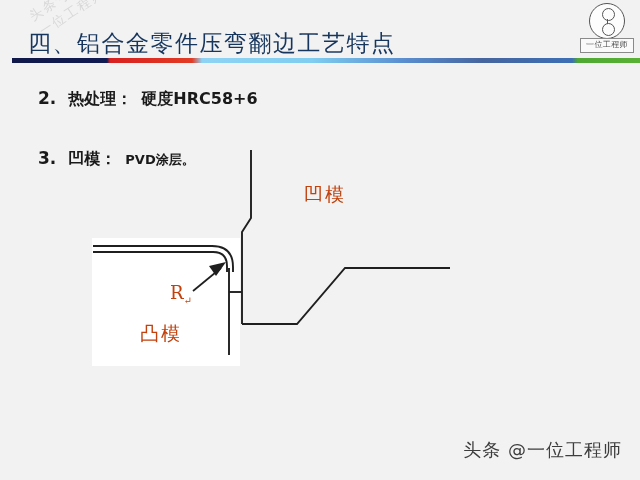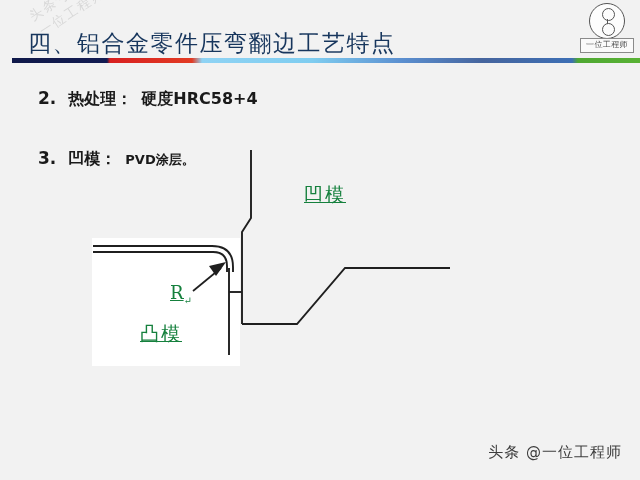--- a/index.html
+++ b/index.html
@@ -189,24 +189,23 @@
     left: 92px;
     top: 238px;
     width: 148px;
     height: 128px;
     background: #ffffff;
   }
   .diagram-label {
     position: absolute;
     font-family: "DejaVu Serif", "Liberation Serif", serif;
     font-size: 19px;
-    color: #15803d;
+    color: #c2410c;
     letter-spacing: 2px;
     white-space: nowrap;
-    text-decoration: underline;
   }
   #label-die {
     left: 304px;
     top: 182px;
   }
   #label-punch {
     left: 140px;
     top: 321px;
   }
   #label-r {
@@ -220,21 +219,21 @@
     font-size: 10px;
     vertical-align: sub;
   }
 
   
   .bottom-watermark {
     position: absolute;
     right: 18px;
     bottom: 18px;
     font-family: "DejaVu Sans", "Liberation Sans", sans-serif;
-    font-size: 15px;
+    font-size: 18px;
     color: #3d3d3d;
     letter-spacing: 1px;
     white-space: nowrap;
   }
 </style>
 </head>
 <body>
 
 <div id="slide">
 
@@ -251,21 +250,21 @@
   <div class="logo-wrap">
     <div class="logo-circle">
       <div class="logo-sub-top"></div>
       <div class="logo-stem"></div>
       <div class="logo-sub-bot"></div>
     </div>
     <div class="logo-name">一位工程师</div>
   </div>
 
   <div class="bullet" id="bullet-2">
-    <span class="num">2.</span><span class="lead">热处理：</span><span class="gap"></span><span class="val">硬度HRC58+4</span>
+    <span class="num">2.</span><span class="lead">热处理：</span><span class="gap"></span><span class="val">硬度HRC58+6</span>
   </div>
 
   <div class="bullet" id="bullet-3">
     <span class="num">3.</span><span class="lead">凹模：</span><span class="gap"></span><span class="val">PVD涂层。</span>
   </div>
 
   <div class="white-panel"></div>
 
   <svg class="diagram" viewBox="0 0 640 480">
     <g fill="none" stroke="#1f1f1f" stroke-width="1.9" stroke-linecap="butt" stroke-linejoin="miter">

